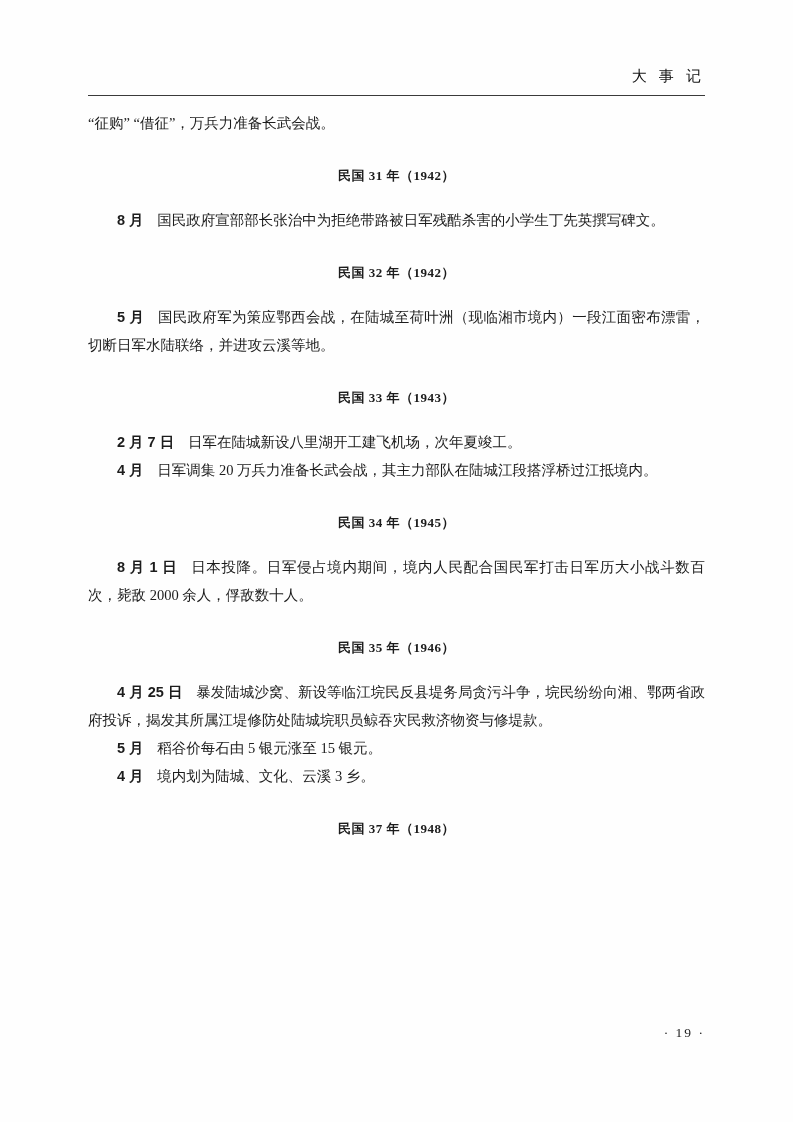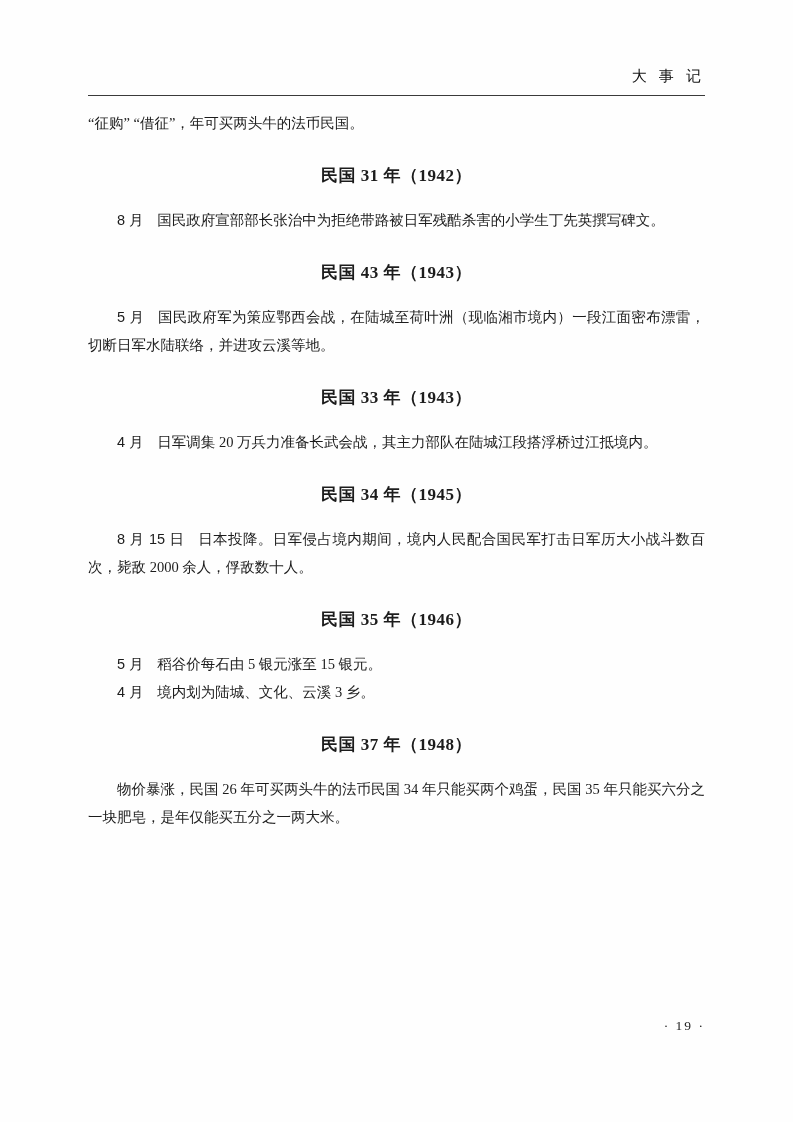--- a/index.html
+++ b/index.html
@@ -38,76 +38,77 @@
     font-size: 14.5px;
     line-height: 28px;
     text-align: justify;
     color: #1c1c1c;
   }
   .para.indent {
     text-indent: 2em;
   }
   .entry-date {
     font-family: "Liberation Sans", "DejaVu Sans", sans-serif;
-    font-weight: normal;
+    font-weight: bold;
     margin-right: 0.95em;
     white-space: nowrap;
   }
   .entry-date:empty {
     display: none;
     margin: 0;
   }
   .year-heading {
-    font-size: 17px;
+    font-size: 13px;
     font-weight: bold;
     text-align: center;
     margin: 25px 0 16px 0;
     line-height: 28px;
     letter-spacing: 0.5px;
     font-family: "Liberation Serif", "DejaVu Serif", serif;
   }
   .page-number {
     position: absolute;
     right: 88px;
-    bottom: 88px;
+    bottom: 81px;
     font-size: 13.5px;
     letter-spacing: 2px;
     color: #1c1c1c;
   }
 </style>
 </head>
 <body>
 
 <div class="page">
 
   <div class="page-header">
     <span class="header-title">大 事 记</span>
   </div>
 
   <div class="body-text">
 
-    <p class="para">“征购” “借征”，年可买两头牛的法币民国。</p>
+    <p class="para">“征购” “借征”，万兵力准备长武会战。</p>
 
     <h2 class="year-heading">民国 31 年（1942）</h2>
     <p class="para indent"><span class="entry-date">8 月</span><span>国民政府宣部部长张治中为拒绝带路被日军残酷杀害的小学生丁先英撰写碑文。</span></p>
 
-    <h2 class="year-heading">民国 43 年（1943）</h2>
+    <h2 class="year-heading">民国 32 年（1942）</h2>
     <p class="para indent"><span class="entry-date">5 月</span><span>国民政府军为策应鄂西会战，在陆城至荷叶洲（现临湘市境内）一段江面密布漂雷，切断日军水陆联络，并进攻云溪等地。</span></p>
 
     <h2 class="year-heading">民国 33 年（1943）</h2>
+    <p class="para indent"><span class="entry-date">2 月 7 日</span><span>日军在陆城新设八里湖开工建飞机场，次年夏竣工。</span></p>
     <p class="para indent"><span class="entry-date">4 月</span><span>日军调集 20 万兵力准备长武会战，其主力部队在陆城江段搭浮桥过江抵境内。</span></p>
 
     <h2 class="year-heading">民国 34 年（1945）</h2>
-    <p class="para indent"><span class="entry-date">8 月 15 日</span><span>日本投降。日军侵占境内期间，境内人民配合国民军打击日军历大小战斗数百次，毙敌 2000 余人，俘敌数十人。</span></p>
+    <p class="para indent"><span class="entry-date">8 月 1 日</span><span>日本投降。日军侵占境内期间，境内人民配合国民军打击日军历大小战斗数百次，毙敌 2000 余人，俘敌数十人。</span></p>
 
     <h2 class="year-heading">民国 35 年（1946）</h2>
+    <p class="para indent"><span class="entry-date">4 月 25 日</span><span>暴发陆城沙窝、新设等临江垸民反县堤务局贪污斗争，垸民纷纷向湘、鄂两省政府投诉，揭发其所属江堤修防处陆城垸职员鲸吞灾民救济物资与修堤款。</span></p>
     <p class="para indent"><span class="entry-date">5 月</span><span>稻谷价每石由 5 银元涨至 15 银元。</span></p>
 
     <p class="para indent"><span class="entry-date">4 月</span><span>境内划为陆城、文化、云溪 3 乡。</span></p>
 
     <h2 class="year-heading">民国 37 年（1948）</h2>
-    <p class="para indent"><span>物价暴涨，民国 26 年可买两头牛的法币民国 34 年只能买两个鸡蛋，民国 35 年只能买六分之一块肥皂，是年仅能买五分之一两大米。</span></p>
 
   </div>
 
   <div class="page-number">· 19 ·</div>
 
 </div>
 
 </body></html>

